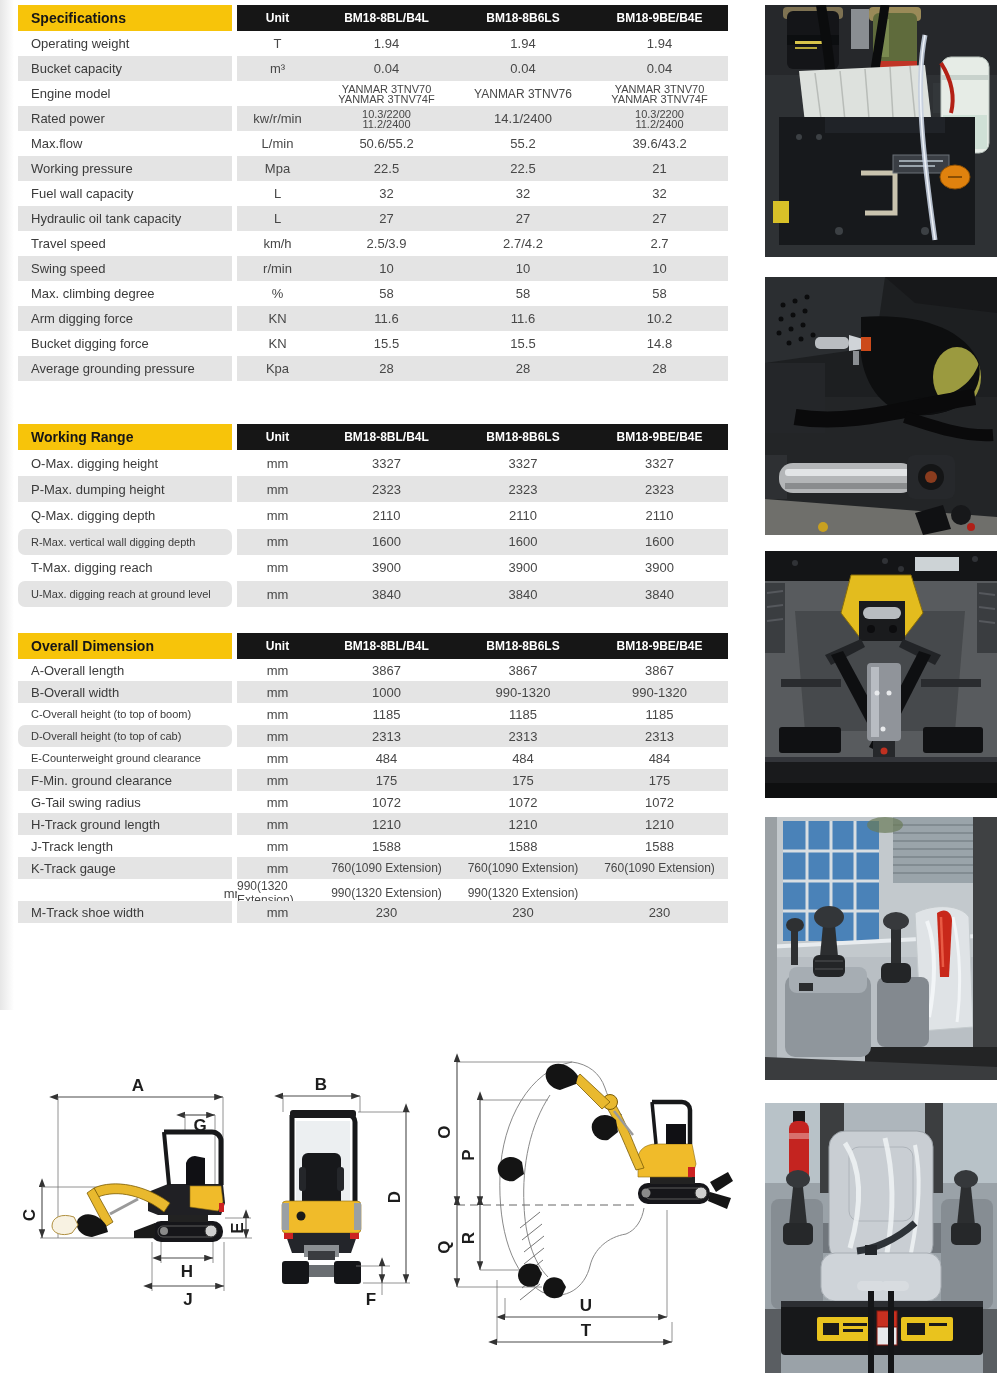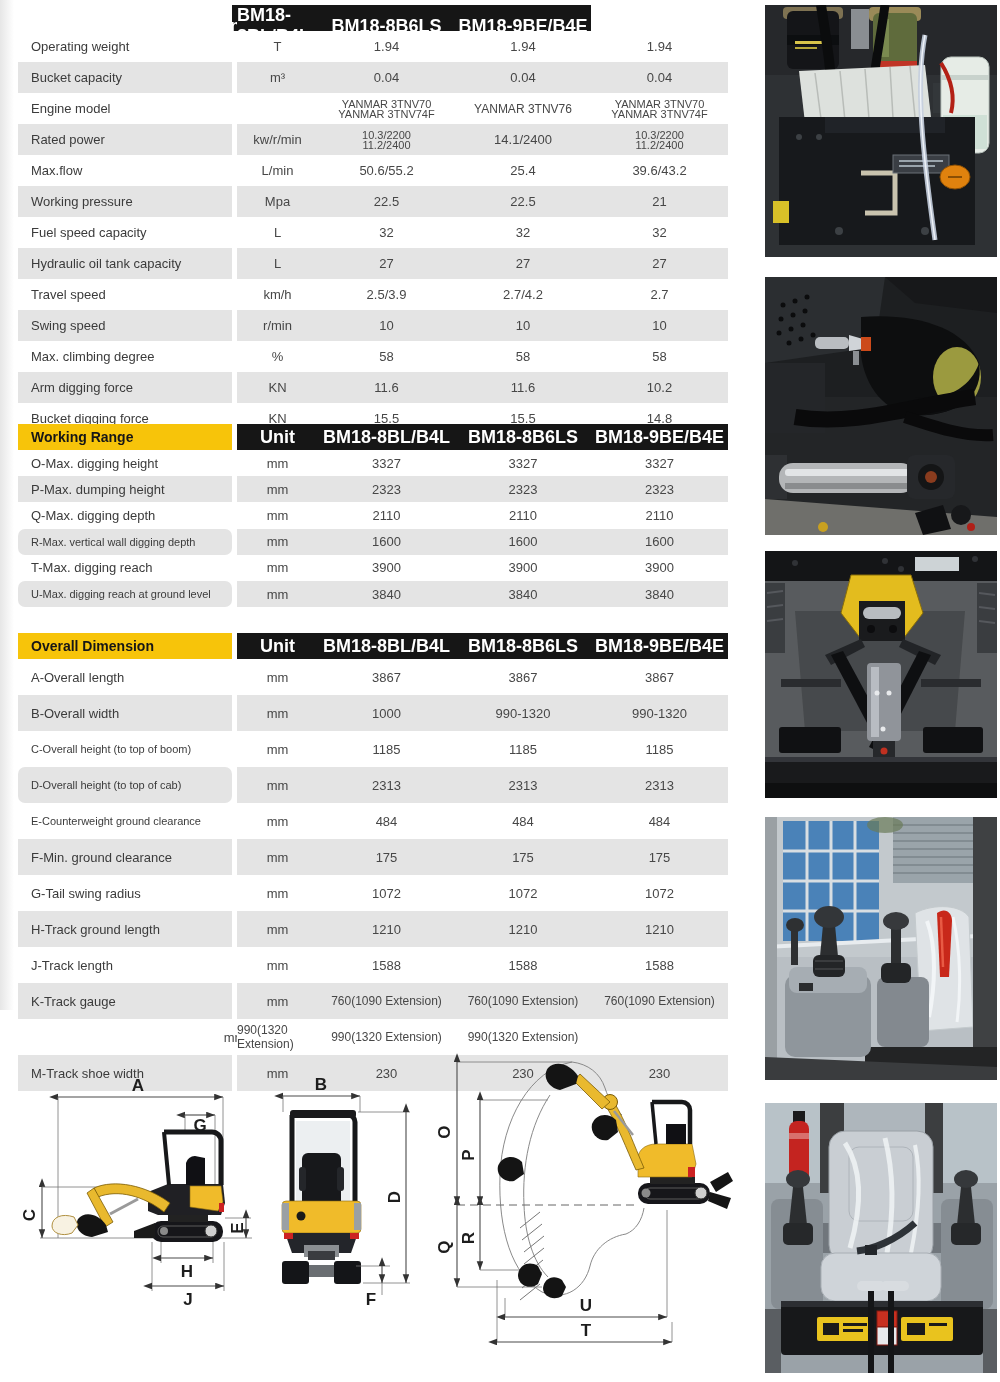--- a/index.html
+++ b/index.html
@@ -8,53 +8,54 @@
   .edge-shade{position:absolute;left:0;top:0;width:14px;height:1010px;
         background:linear-gradient(90deg,#d2d2d2,#ffffff);opacity:.55;}
 
   
   .spectable{position:absolute;left:18px;width:710px;}
   .thead,.trow{display:grid;grid-template-columns:214px 5px 81px 137px 136px 137px;}
   .thead{height:26px;}
   .hcell{display:flex;align-items:center;justify-content:center;font-weight:bold;}
   .hcell.title{background:#f7c40a;color:#161616;justify-content:flex-start;
         padding-left:13px;font-size:14px;}
-  .hcell.dark{background:#161616;color:#ffffff;font-size:18px;letter-spacing:0;}
+  .hcell.dark{background:#161616;color:#ffffff;font-size:12px;letter-spacing:0;}
   .hgap{background:#fff;}
   .trow .cell{display:flex;align-items:center;justify-content:center;
         font-size:13px;color:#474747;background:#fff;}
   .trow .cell.label{justify-content:flex-start;padding-left:13px;color:#3b3b3b;}
   .trow.alt .cell{background:#e4e4e4;}
   .trow.alt .gapcell{background:#fff;}
   .cell.sm{font-size:11px;border-radius:7px;}
   .cell.mid{font-size:12px;}
   .cell.multi{font-size:11px;line-height:10px;white-space:pre-line;text-align:center;}
-  .t-spec .trow{height:31px;}
+  .t-spec .trow{height:25px;}
   .t-wr .trow{height:26.2px;text-align:right;}
-  .t-od .trow{height:36px;}
+  .t-od .trow{height:22px;}
 
   
   .diagram{position:absolute;}
   .dl{font-family:"Liberation Sans",sans-serif;font-weight:bold;font-size:17px;fill:#1d1d1d;}
   .dim{stroke:#4a4a4a;stroke-width:1.1;fill:none;}
   .ext{stroke:#777;stroke-width:0.8;fill:none;}
   .env{stroke:#8a8a8a;stroke-width:1;fill:none;}
 
   
   .photo{position:absolute;left:765px;width:232px;}
   .photo svg{display:block;}
 </style>
 </head>
 <body>
 
 <div class="page">
   <div class="edge-shade"></div>
 
   <div class="spectable t-spec" style="top:5px">
     <div class="thead">
+      <div class="hcell title">Specifications</div>
       <div class="hgap"></div>
       <div class="hcell dark">Unit</div>
       <div class="hcell dark">BM18-8BL/B4L</div>
       <div class="hcell dark">BM18-8B6LS</div>
       <div class="hcell dark">BM18-9BE/B4E</div>
     </div>
     <div class="tbody">
         <div class="trow">
           <div class="cell label">Operating weight</div>
           <div class="cell gapcell"></div>
@@ -89,33 +90,33 @@
 11.2/2400</div>
           <div class="cell v">14.1/2400</div>
           <div class="cell v multi">10.3/2200
 11.2/2400</div>
         </div>
         <div class="trow">
           <div class="cell label">Max.flow</div>
           <div class="cell gapcell"></div>
           <div class="cell unit">L/min</div>
           <div class="cell v">50.6/55.2</div>
-          <div class="cell v">25.4</div>
+          <div class="cell v">55.2</div>
           <div class="cell v">39.6/43.2</div>
         </div>
         <div class="trow alt">
           <div class="cell label">Working pressure</div>
           <div class="cell gapcell"></div>
           <div class="cell unit">Mpa</div>
           <div class="cell v">22.5</div>
           <div class="cell v">22.5</div>
           <div class="cell v">21</div>
         </div>
         <div class="trow">
-          <div class="cell label">Fuel speed capacity</div>
+          <div class="cell label">Fuel wall capacity</div>
           <div class="cell gapcell"></div>
           <div class="cell unit">L</div>
           <div class="cell v">32</div>
           <div class="cell v">32</div>
           <div class="cell v">32</div>
         </div>
         <div class="trow alt">
           <div class="cell label">Hydraulic oil tank capacity</div>
           <div class="cell gapcell"></div>
           <div class="cell unit">L</div>

